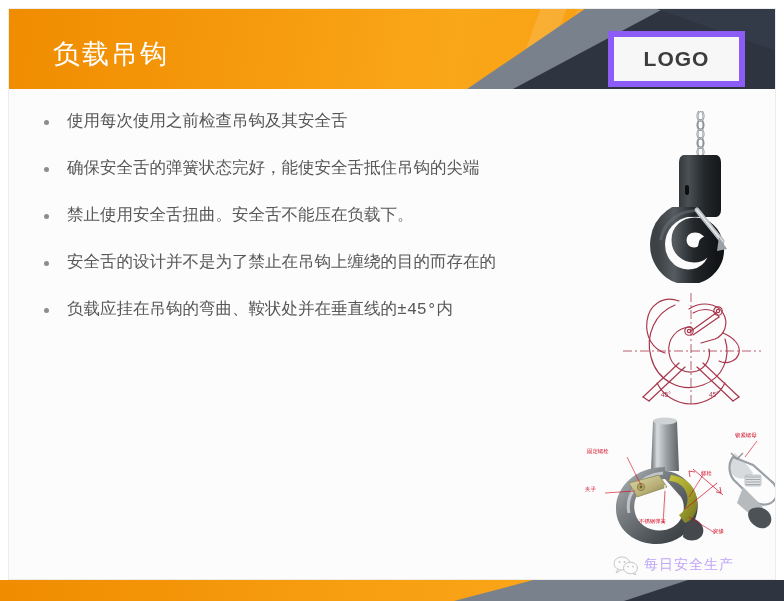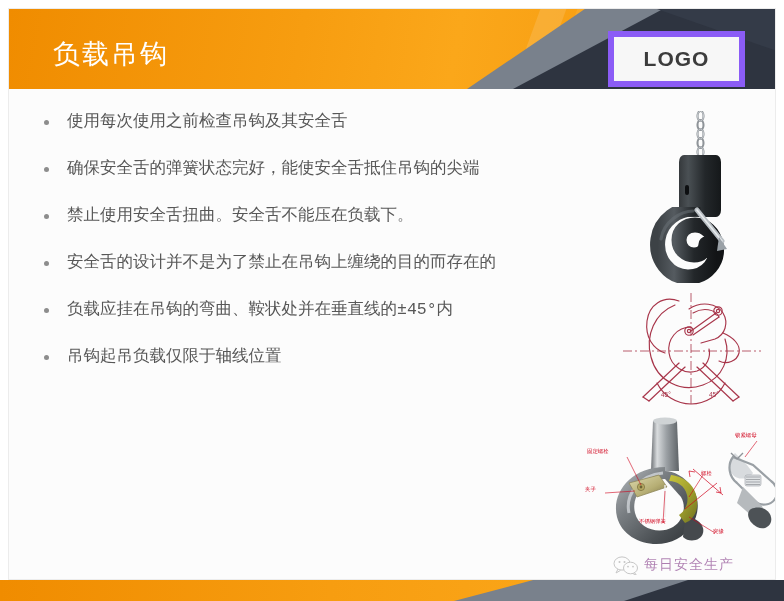--- a/index.html
+++ b/index.html
@@ -167,21 +167,21 @@
     line-height:1;
   }
   
   .watermark{
     position:absolute;
     left:604px;top:546px;
     display:flex;align-items:center;
     opacity:.55;
   }
   .wm-text{
-    color:#701a75;
+    color:#8b5cf6;
     font-size:14px;
     letter-spacing:1px;
     margin-left:5px;
   }
   
   .footer{
     position:absolute;
     left:0;bottom:0;
     width:784px;height:21px;
     overflow:hidden;
@@ -256,24 +256,20 @@
         <div class="dot"></div>
         <div class="btext">安全舌的设计并不是为了禁止在吊钩上缠绕的目的而存在的</div>
       </div>
 
 
       <div class="bullet">
         <div class="dot"></div>
         <div class="btext">负载应挂在吊钩的弯曲、鞍状处并在垂直线的±45°内</div>
       </div>
 
-      <div class="bullet">
-        <div class="dot"></div>
-        <div class="btext">吊钩起吊负载仅限于轴线位置</div>
-      </div>
 
     </div>
 
     <div class="photo-hook">
       <svg class="chain" width="11" height="46" viewBox="0 0 11 46">
         <g fill="none" stroke="#8f9499" stroke-width="2.1">
           <ellipse cx="5.5" cy="5" rx="3" ry="5"></ellipse>
           <ellipse cx="5.5" cy="14" rx="3" ry="5"></ellipse>
           <ellipse cx="5.5" cy="23" rx="3" ry="5"></ellipse>
           <ellipse cx="5.5" cy="32" rx="3" ry="5"></ellipse>

